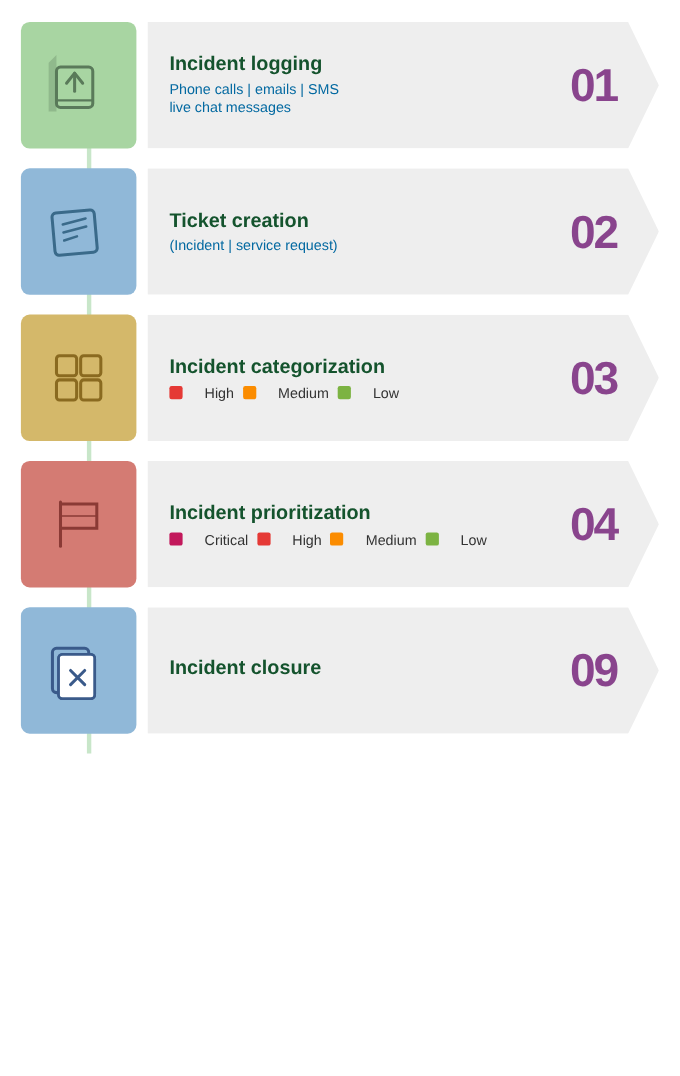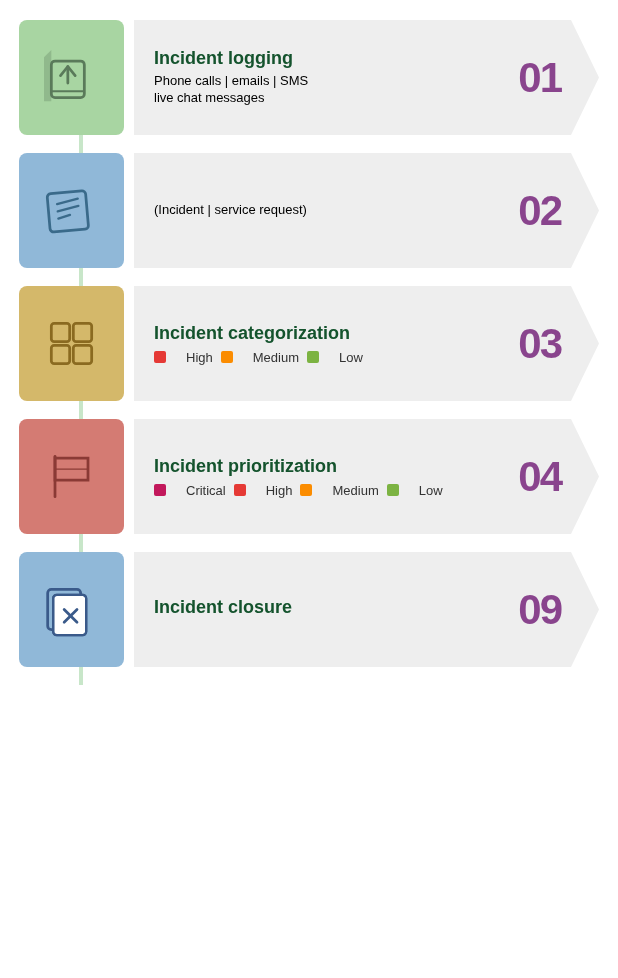--- a/index.html
+++ b/index.html
@@ -77,21 +77,21 @@
 
     .arrow-content .step-title {
       font-size: 18px;
       font-weight: bold;
       color: #14532d;
       margin-bottom: 4px;
     }
 
     .arrow-content .step-subtitle {
       font-size: 13px;
-      color: #000000;
+      color: #0369a1;
       margin-bottom: 2px;
     }
 
     .arrow-content .tags {
       display: flex;
       gap: 8px;
       margin-top: 6px;
       flex-wrap: wrap;
     }
 
@@ -156,20 +156,21 @@
       <div class="icon-box icon-blue">
         <svg viewBox="0 0 60 60" fill="none" xmlns="http://www.w3.org/2000/svg">
     <rect x="5" y="10" width="42" height="42" rx="4" stroke="#3a6a8a" stroke-width="3" fill="none" transform="rotate(-5 26 31)"></rect>
     <line x1="15" y1="22" x2="38" y2="18" stroke="#3a6a8a" stroke-width="2.5" stroke-linecap="round" transform="rotate(-5 26 31)"></line>
     <line x1="15" y1="30" x2="38" y2="26" stroke="#3a6a8a" stroke-width="2.5" stroke-linecap="round" transform="rotate(-5 26 31)"></line>
     <line x1="15" y1="38" x2="28" y2="35" stroke="#3a6a8a" stroke-width="2.5" stroke-linecap="round" transform="rotate(-5 26 31)"></line>
   </svg>
       </div>
       <div class="arrow-content">
         <div class="text-area">
+          <div class="step-title">Ticket creation</div>
           <div class="step-subtitle">(Incident | service request)</div>
         </div>
         <div class="step-number">02</div>
       </div>
     </div>
     <div class="step-row">
       <div class="icon-box icon-yellow">
         <svg viewBox="0 0 60 60" fill="none" xmlns="http://www.w3.org/2000/svg">
     <rect x="8" y="8" width="20" height="20" rx="3" stroke="#8a6a20" stroke-width="3" fill="none"></rect>
     <rect x="32" y="8" width="20" height="20" rx="3" stroke="#8a6a20" stroke-width="3" fill="none"></rect>

